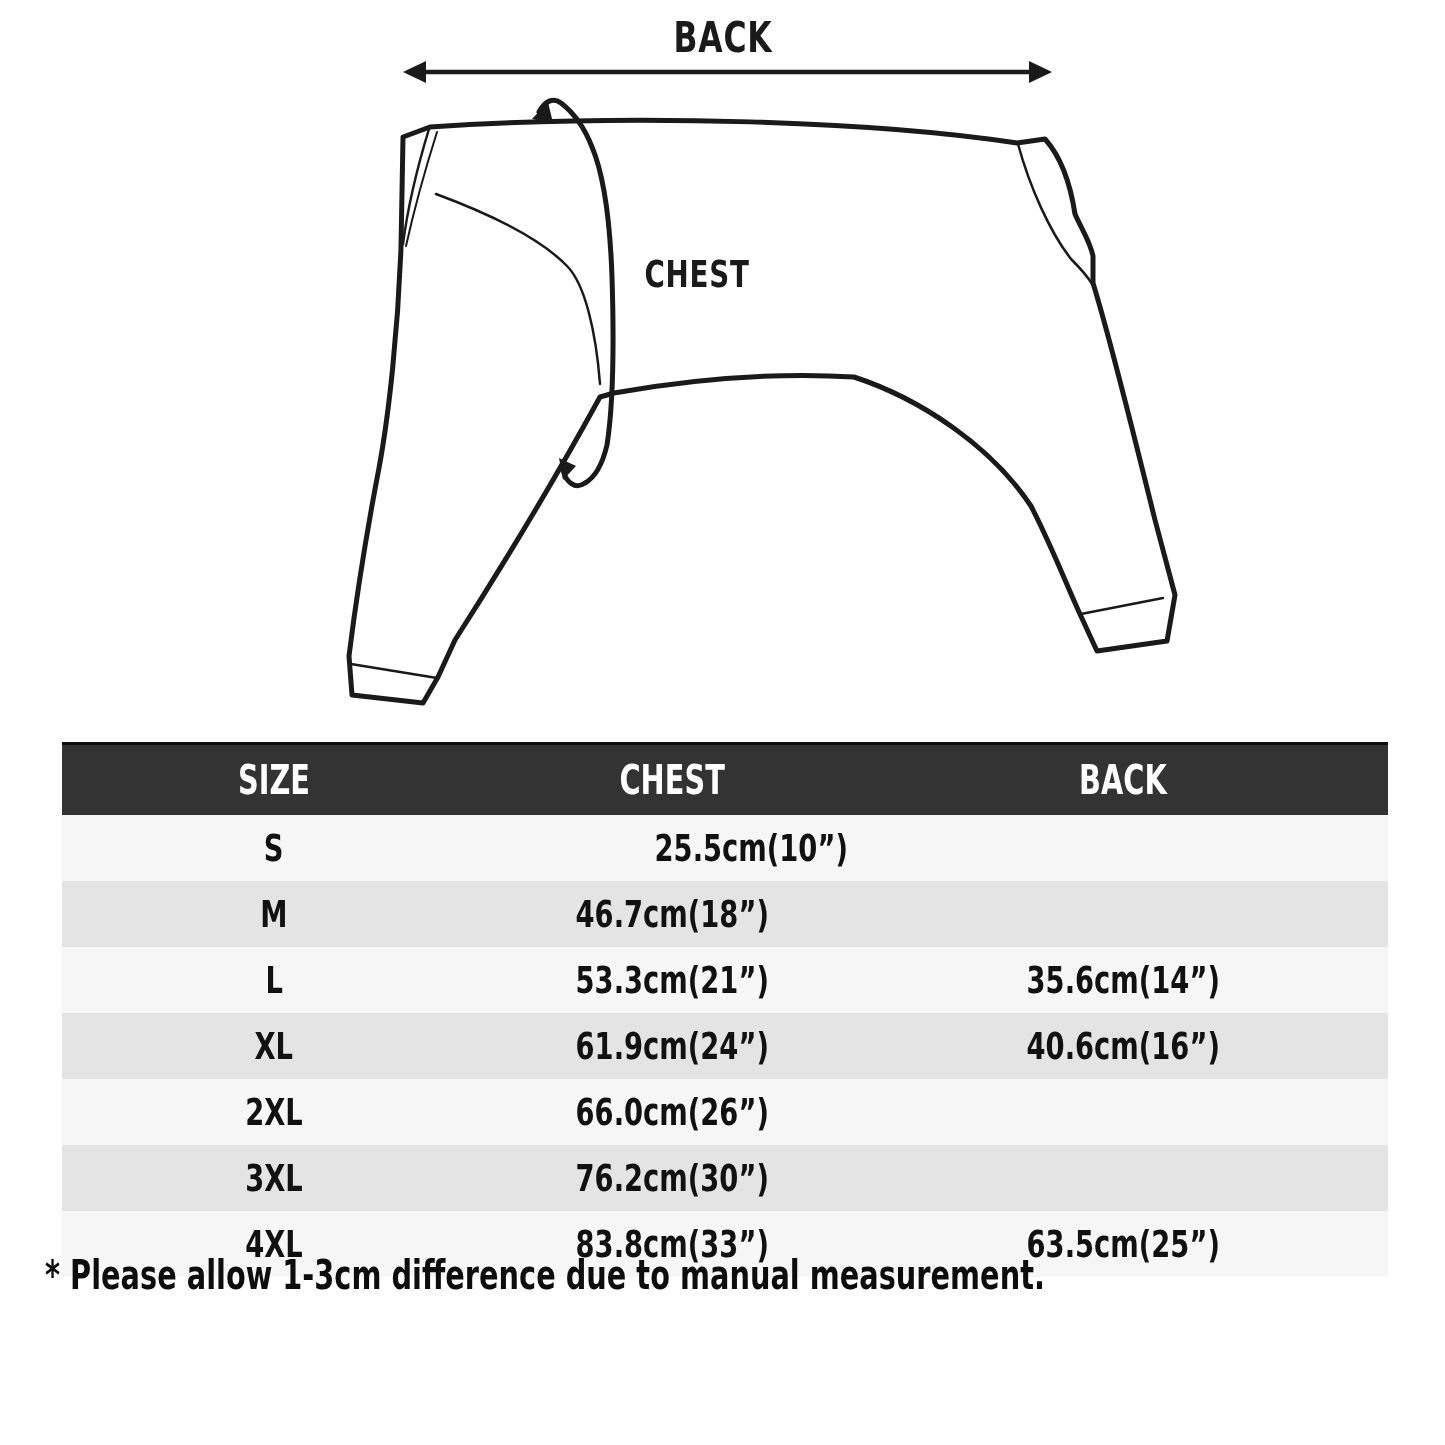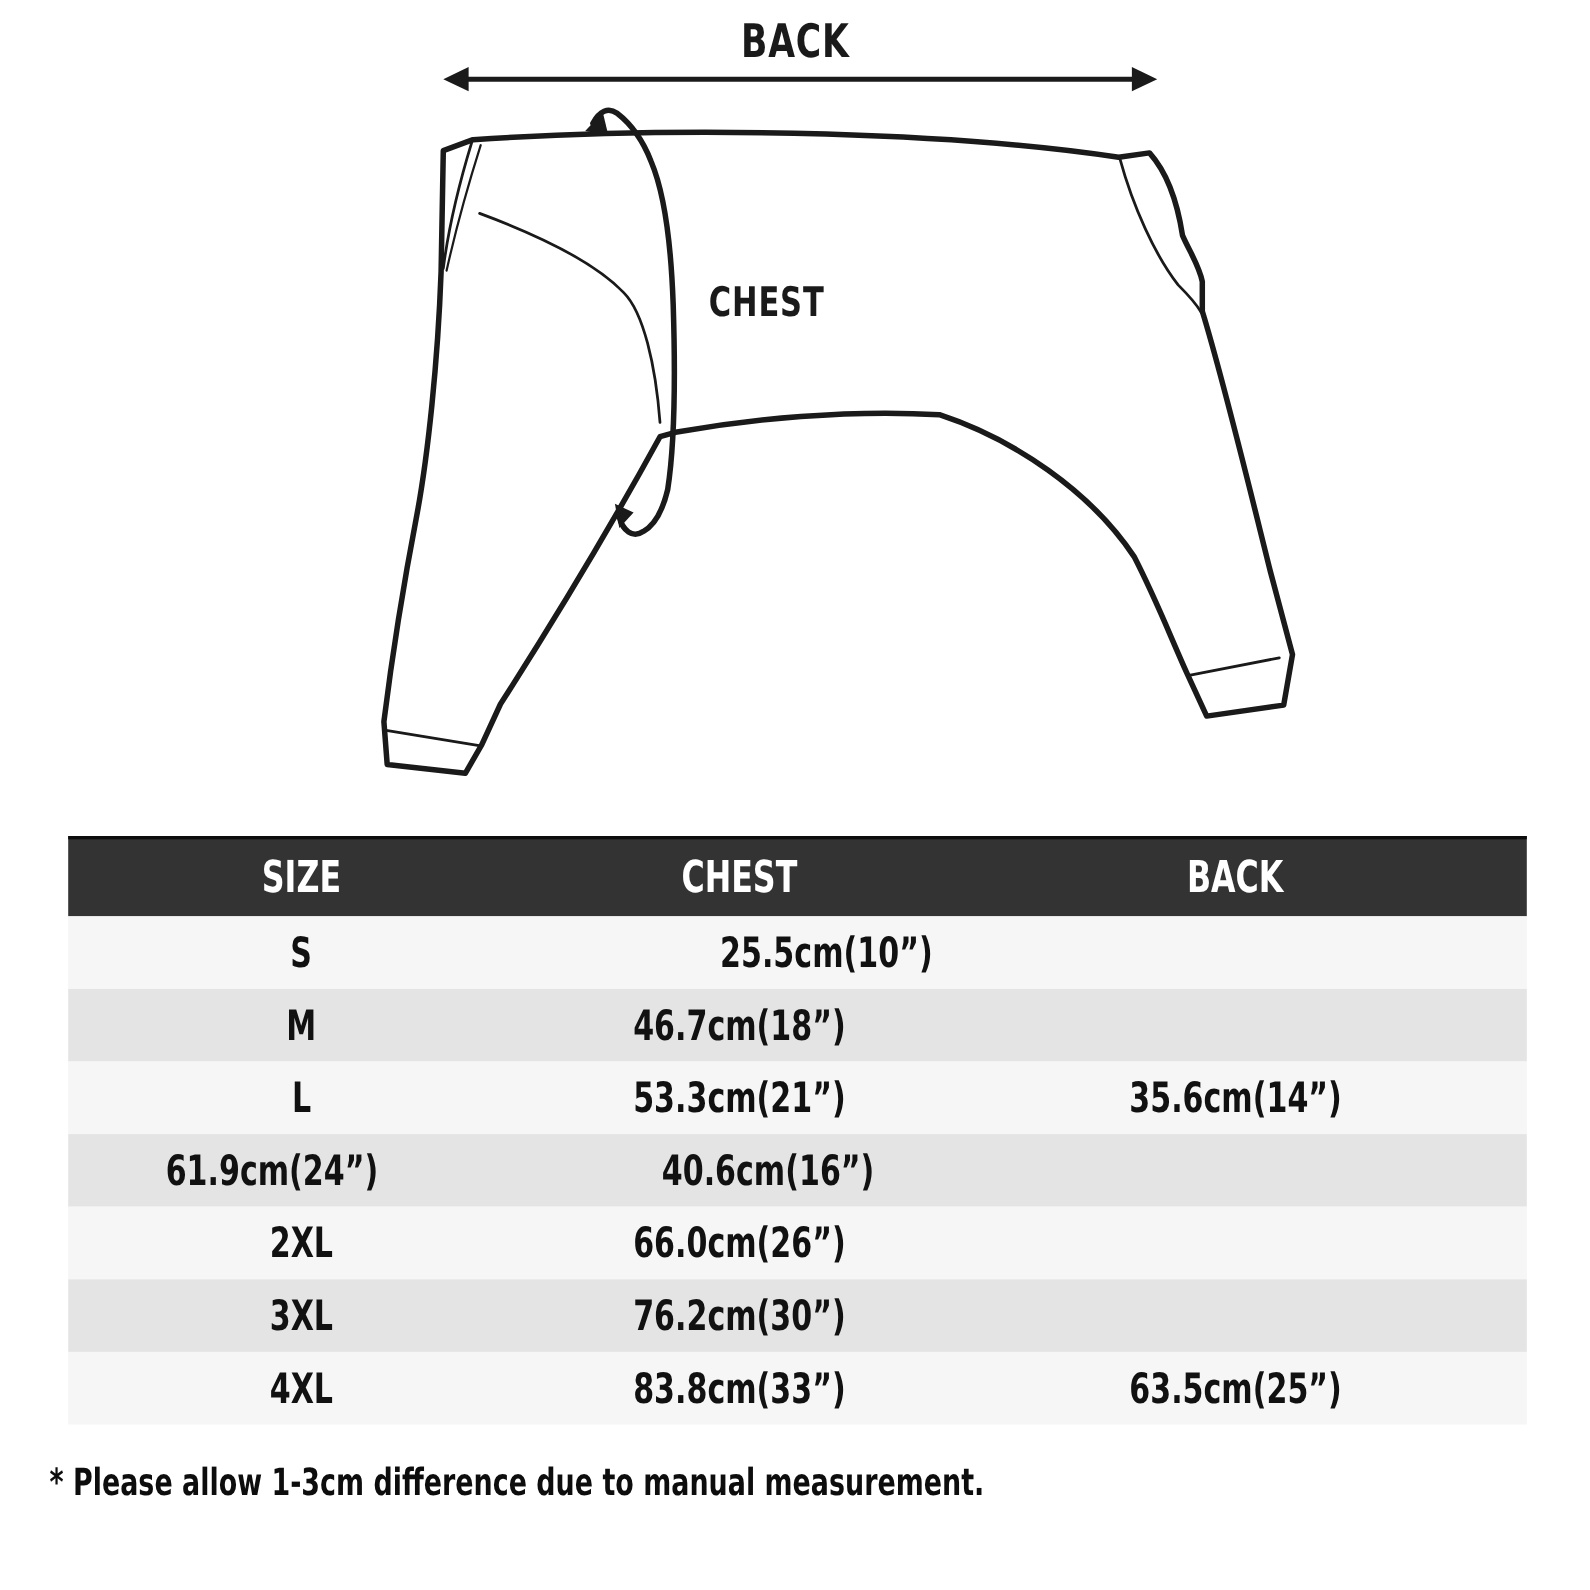--- a/index.html
+++ b/index.html
@@ -25,21 +25,21 @@
   .figure text{
     font-family:"DejaVu Sans", sans-serif;
     font-weight:bold;
     fill:#1a1a1a;
     letter-spacing:1px;
   }
 
   .size-table{
     position:absolute;
     left:62px;
-    top:760px;
+    top:742px;
     width:1326px;
   }
   .thead{
     display:flex;
     height:70px;
     align-items:center;
     background:#333333;
     border-top:3px solid #0d0d0d;
     color:#ffffff;
     font-size:40px;
@@ -55,22 +55,22 @@
   }
   .rows .trow:nth-child(odd){background:#f6f6f6;}
   .rows .trow:nth-child(even){background:#e4e4e4;}
   .col-size{width:32%;display:flex;justify-content:center;}
   .col-chest{width:28%;display:flex;justify-content:center;}
   .col-back{width:40%;display:flex;justify-content:center;}
 
   .footnote{
     position:absolute;
     left:45px;
-    top:1328px;
-    font-size:34px;
+    top:1252px;
+    font-size:40px;
     font-weight:bold;
     color:#0d0d0d;
   }
 </style>
 </head>
 <body>
 
 <div class="figure">
   <svg width="1445" height="740" viewBox="0 0 1445 740">
 
@@ -169,20 +169,23 @@
           <span class="cond">L</span>
         </div>
       <div class="col-chest">
           <span class="cond">53.3cm(21”)</span>
         </div>
       <div class="col-back">
           <span class="cond">35.6cm(14”)</span>
         </div>
     </div>
     <div class="trow">
+      <div class="col-size">
+          <span class="cond">XL</span>
+        </div>
       <div class="col-chest">
           <span class="cond">61.9cm(24”)</span>
         </div>
       <div class="col-back">
           <span class="cond">40.6cm(16”)</span>
         </div>
     </div>
     <div class="trow">
       <div class="col-size">
           <span class="cond">2XL</span>

